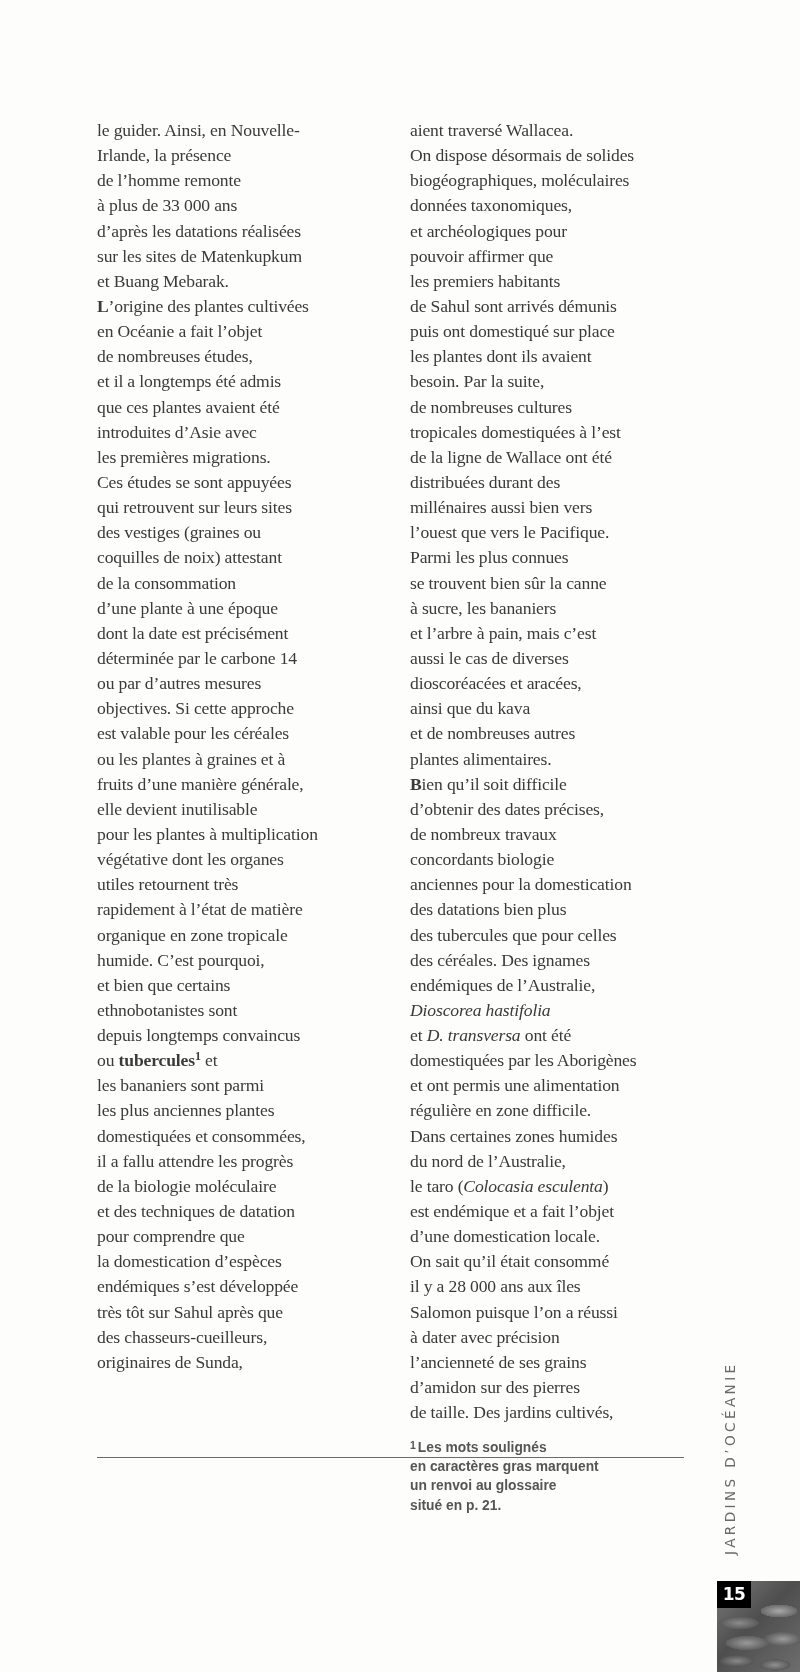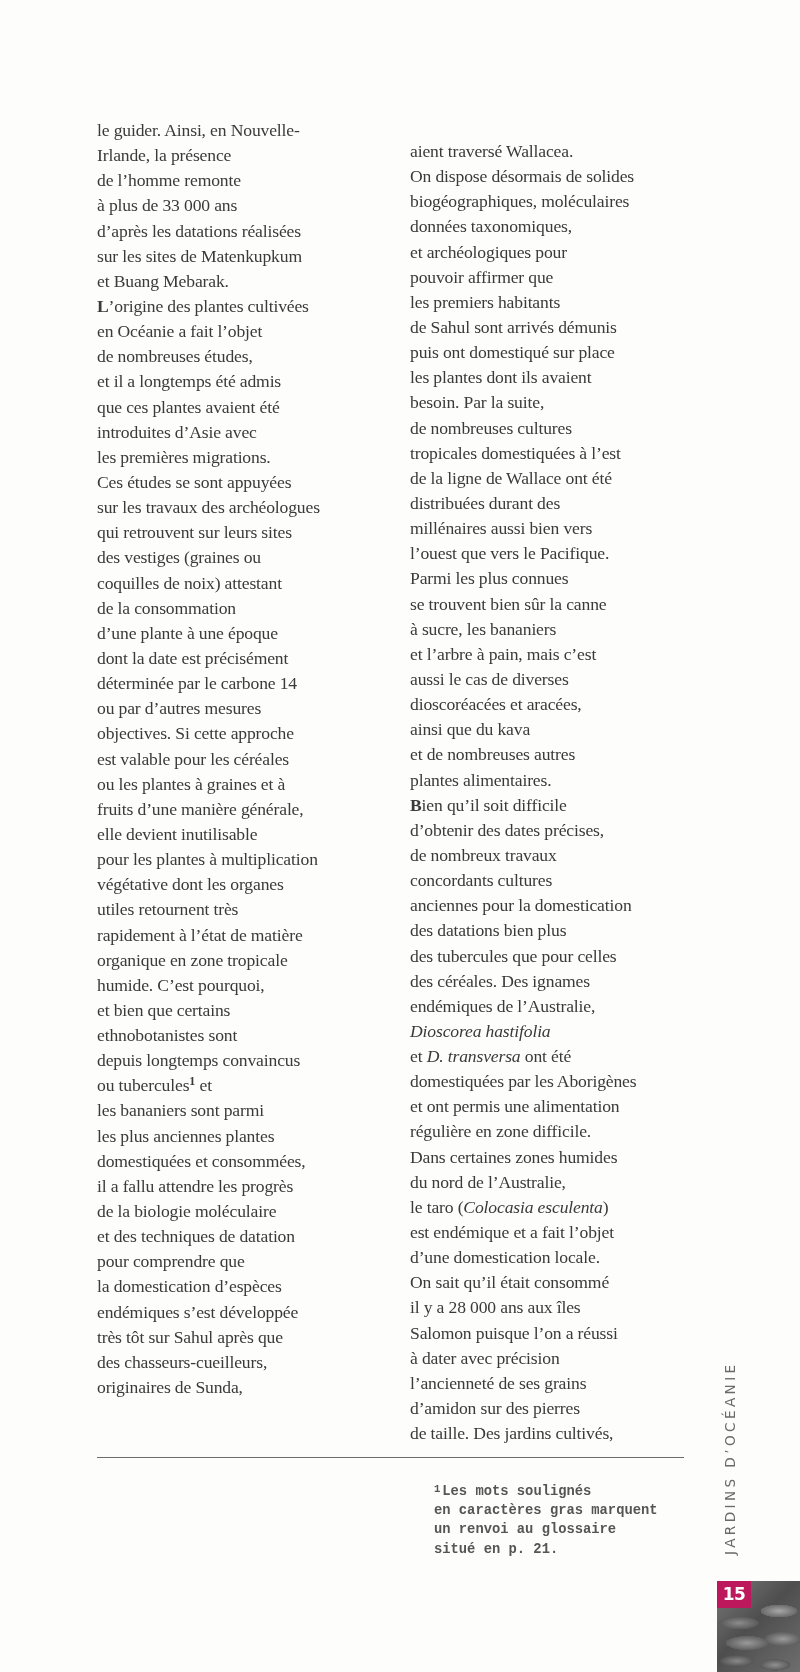--- a/index.html
+++ b/index.html
@@ -22,50 +22,49 @@
     }
     .column {
       position: absolute;
       top: 118px;
       font-size: 17.6px;
       line-height: 25.15px;
       letter-spacing: -0.15px;
       white-space: nowrap;
     }
     .col-left { left: 97px; width: 290px; }
-    .col-right { left: 410px; width: 290px; margin-top: 21px; }
+    .col-right { left: 410px; width: 290px; }
     .line { display: block; height: 25.15px; }
-    .line b { font-weight: normal; }
+    .line b { font-weight: bold; }
     .line i { font-style: italic; }
     .lead { font-weight: bold; }
     .sup {
       font-weight: bold;
       font-size: 12px;
       vertical-align: 6px;
       line-height: 0;
     }
     .rule {
       position: absolute;
       left: 97px;
       top: 1457px;
       width: 587px;
       height: 0;
       border-top: 1.5px solid #6b6b6b;
     }
     .footnote {
       position: absolute;
       left: 410px;
-      top: 1480px;
-      font-family: Liberation Mono, monospace;
+      top: 1436px;
+      font-family: Liberation Sans, sans-serif;
       font-size: 13.8px;
       line-height: 19.2px;
       font-weight: bold;
       color: #555555;
       white-space: nowrap;
-      margin-left: 24px;
     }
     .footnote .fn-line { display: block; }
     .footnote .fn-num { font-size: 10.5px; vertical-align: 3px; margin-right: 2px; }
     .running-title {
       position: absolute;
       left: 722px;
       top: 1555px;
       transform-origin: 0 0;
       transform: rotate(-90deg);
       font-family: "DejaVu Sans", "Liberation Sans", sans-serif;
@@ -89,21 +88,21 @@
         radial-gradient(ellipse 24px 8px at 20px 80px, #8a8a8a 0%, #555 70%, transparent 71%),
         radial-gradient(ellipse 22px 8px at 58px 84px, #909090 0%, #585858 70%, transparent 71%),
         linear-gradient(135deg, #7a7a7a 0%, #4e4e4e 45%, #6e6e6e 100%);
     }
     .page-number-box {
       position: absolute;
       left: 717px;
       top: 1581px;
       width: 34px;
       height: 27px;
-      background: #be185d;
+      background: #000000;
       color: #ffffff;
       font-family: "DejaVu Sans", "Liberation Sans", sans-serif;
       font-weight: bold;
       font-size: 17px;
       line-height: 27px;
       text-align: center;
       letter-spacing: -0.5px;
     }
   </style>
 </head>
@@ -120,21 +119,20 @@
       <span class="line">sur les sites de Matenkupkum</span>
       <span class="line">et Buang Mebarak.</span>
       <span class="line"><span class="lead">L</span><span>’origine des plantes cultivées</span></span>
       <span class="line">en Océanie a fait l’objet</span>
       <span class="line">de nombreuses études,</span>
       <span class="line">et il a longtemps été admis</span>
       <span class="line">que ces plantes avaient été</span>
       <span class="line">introduites d’Asie avec</span>
       <span class="line">les premières migrations.</span>
       <span class="line">Ces études se sont appuyées</span>
-      <span class="line">sur les travaux des archéologues</span>
       <span class="line">qui retrouvent sur leurs sites</span>
       <span class="line">des vestiges (graines ou</span>
       <span class="line">coquilles de noix) attestant</span>
       <span class="line">de la consommation</span>
       <span class="line">d’une plante à une époque</span>
       <span class="line">dont la date est précisément</span>
       <span class="line">déterminée par le carbone 14</span>
       <span class="line">ou par d’autres mesures</span>
       <span class="line">objectives. Si cette approche</span>
       <span class="line">est valable pour les céréales</span>
@@ -187,21 +185,21 @@
       <span class="line">à sucre, les bananiers</span>
       <span class="line">et l’arbre à pain, mais c’est</span>
       <span class="line">aussi le cas de diverses</span>
       <span class="line">dioscoréacées et aracées,</span>
       <span class="line">ainsi que du kava</span>
       <span class="line">et de nombreuses autres</span>
       <span class="line">plantes alimentaires.</span>
       <span class="line"><span class="lead">B</span><span>ien qu’il soit difficile</span></span>
       <span class="line">d’obtenir des dates précises,</span>
       <span class="line">de nombreux travaux</span>
-      <span class="line">concordants cultures</span>
+      <span class="line">concordants biologie</span>
       <span class="line">anciennes pour la domestication</span>
       <span class="line">des datations bien plus</span>
       <span class="line">des tubercules que pour celles</span>
       <span class="line">des céréales. Des ignames</span>
       <span class="line">endémiques de l’Australie,</span>
       <span class="line"><span></span><i>Dioscorea hastifolia</i><span></span></span>
       <span class="line"><span>et </span><i>D. transversa</i><span> ont été</span></span>
       <span class="line">domestiquées par les Aborigènes</span>
       <span class="line">et ont permis une alimentation</span>
       <span class="line">régulière en zone difficile.</span>

